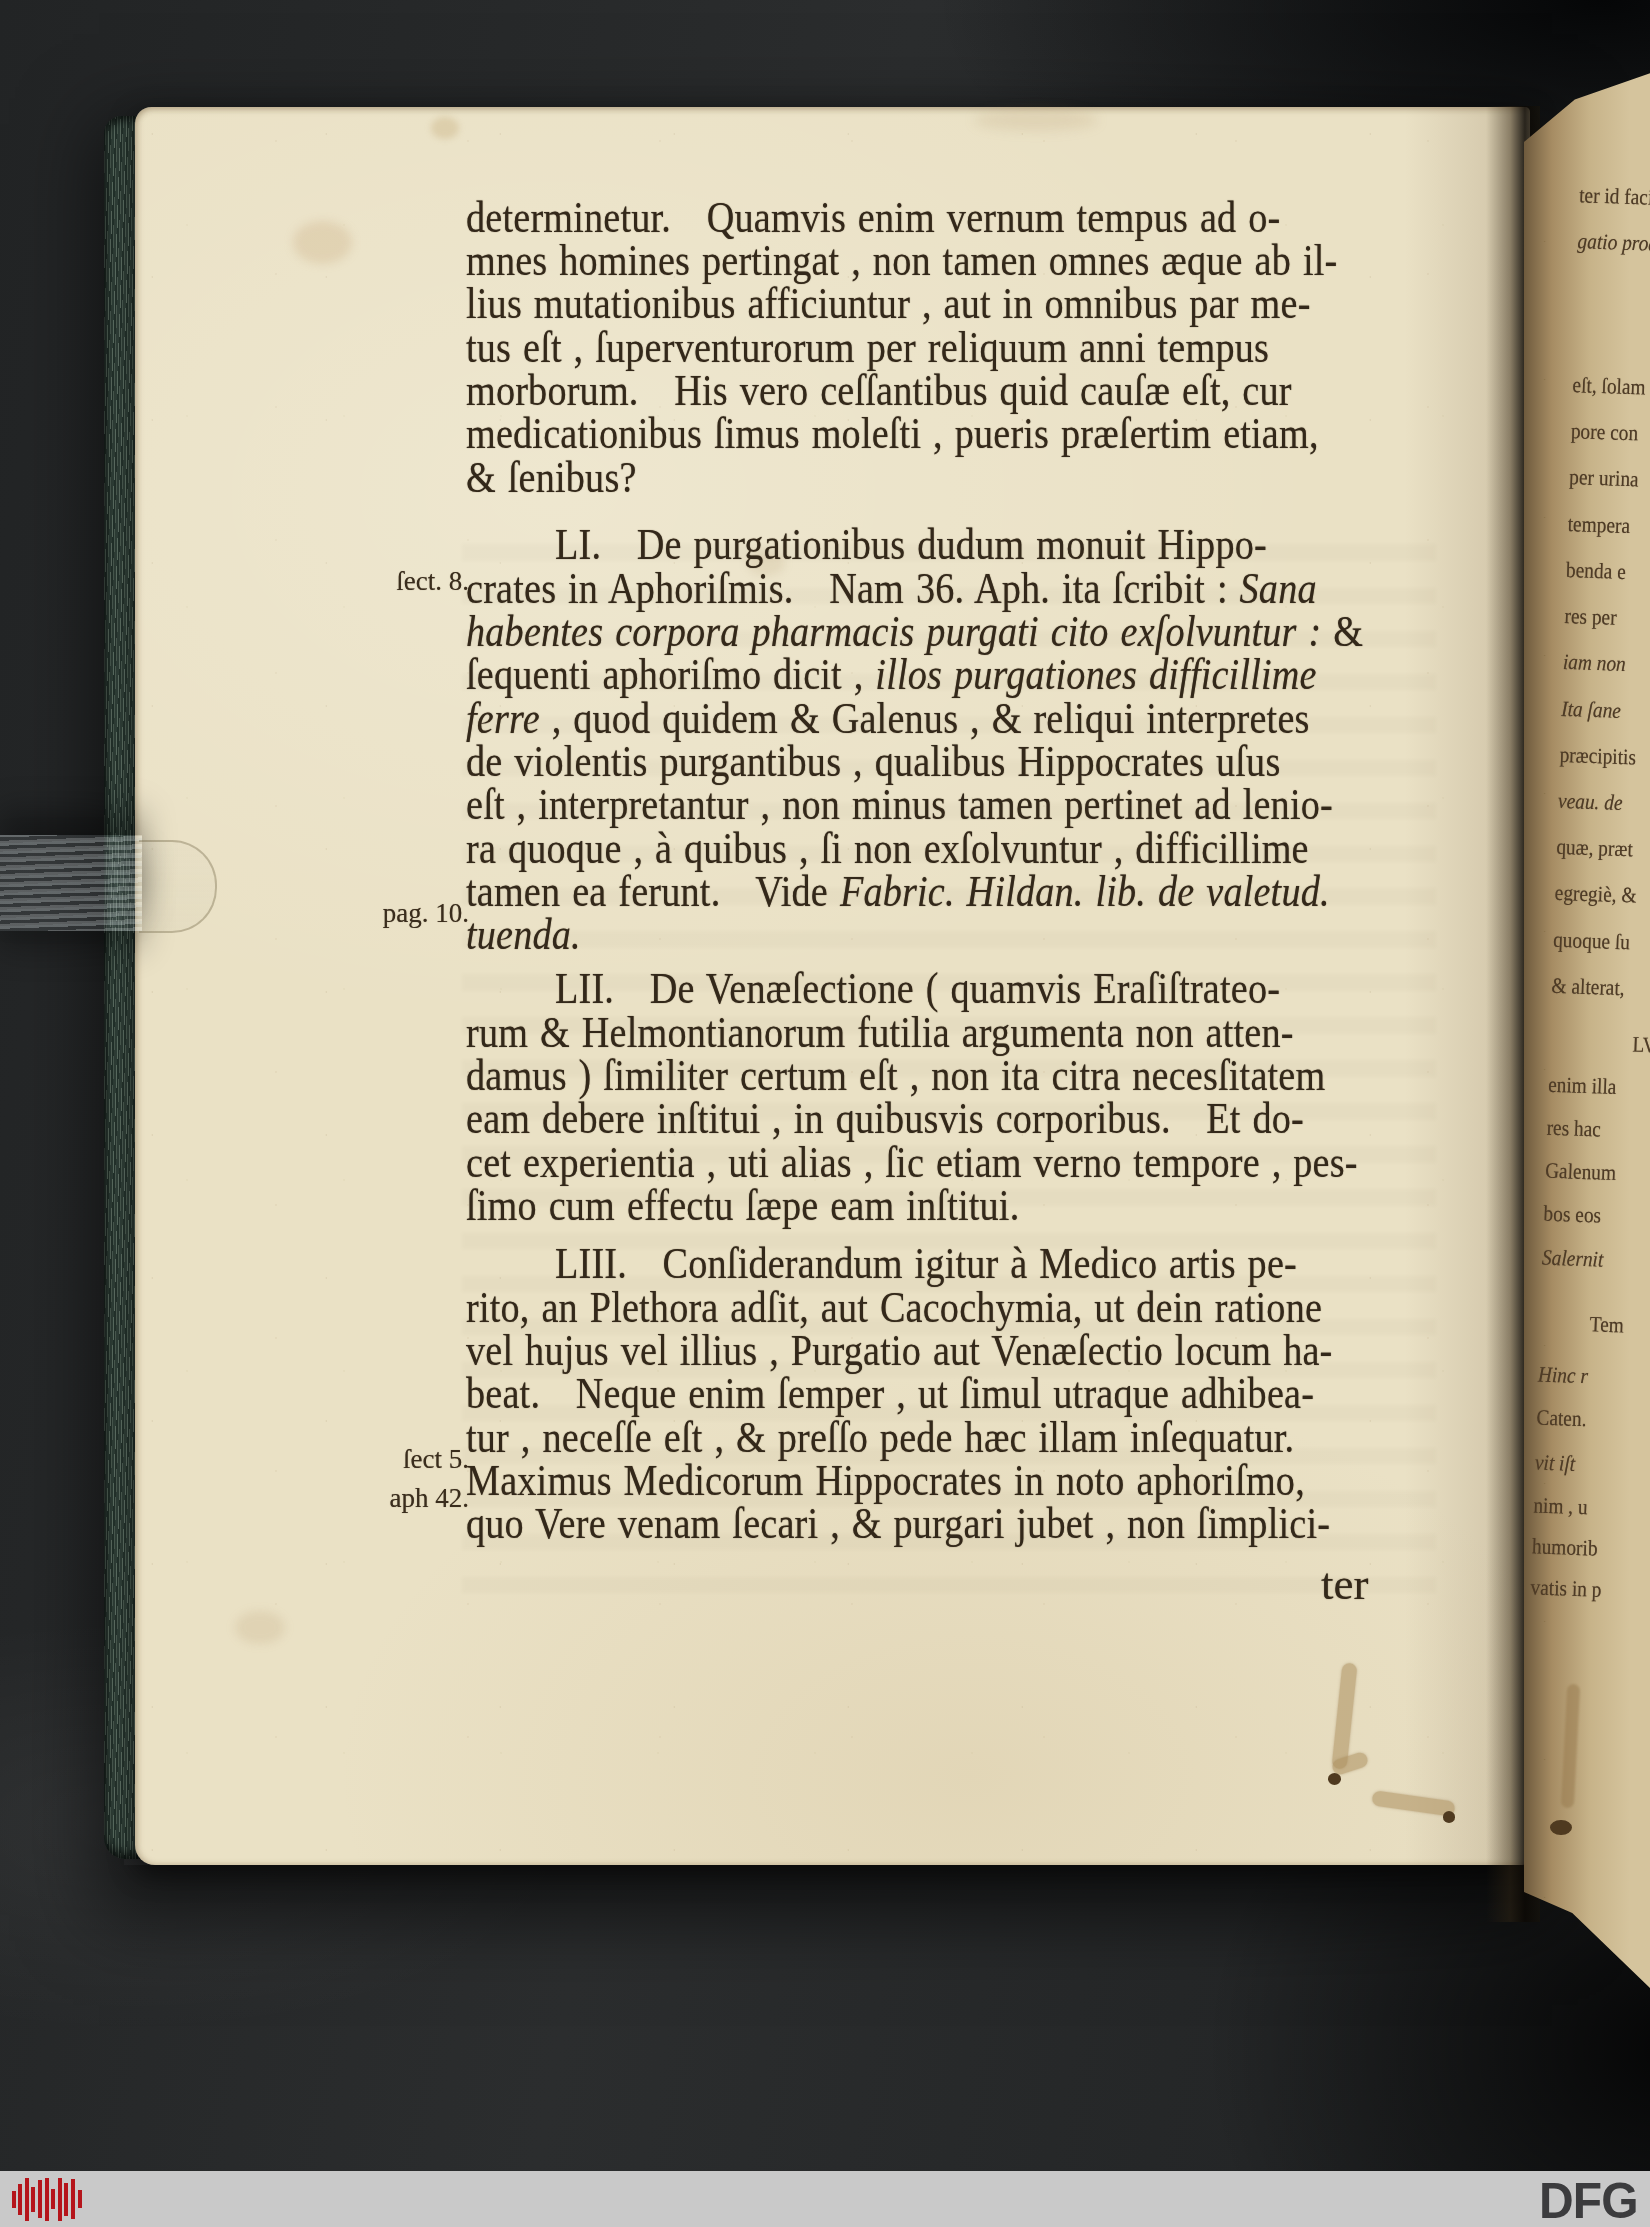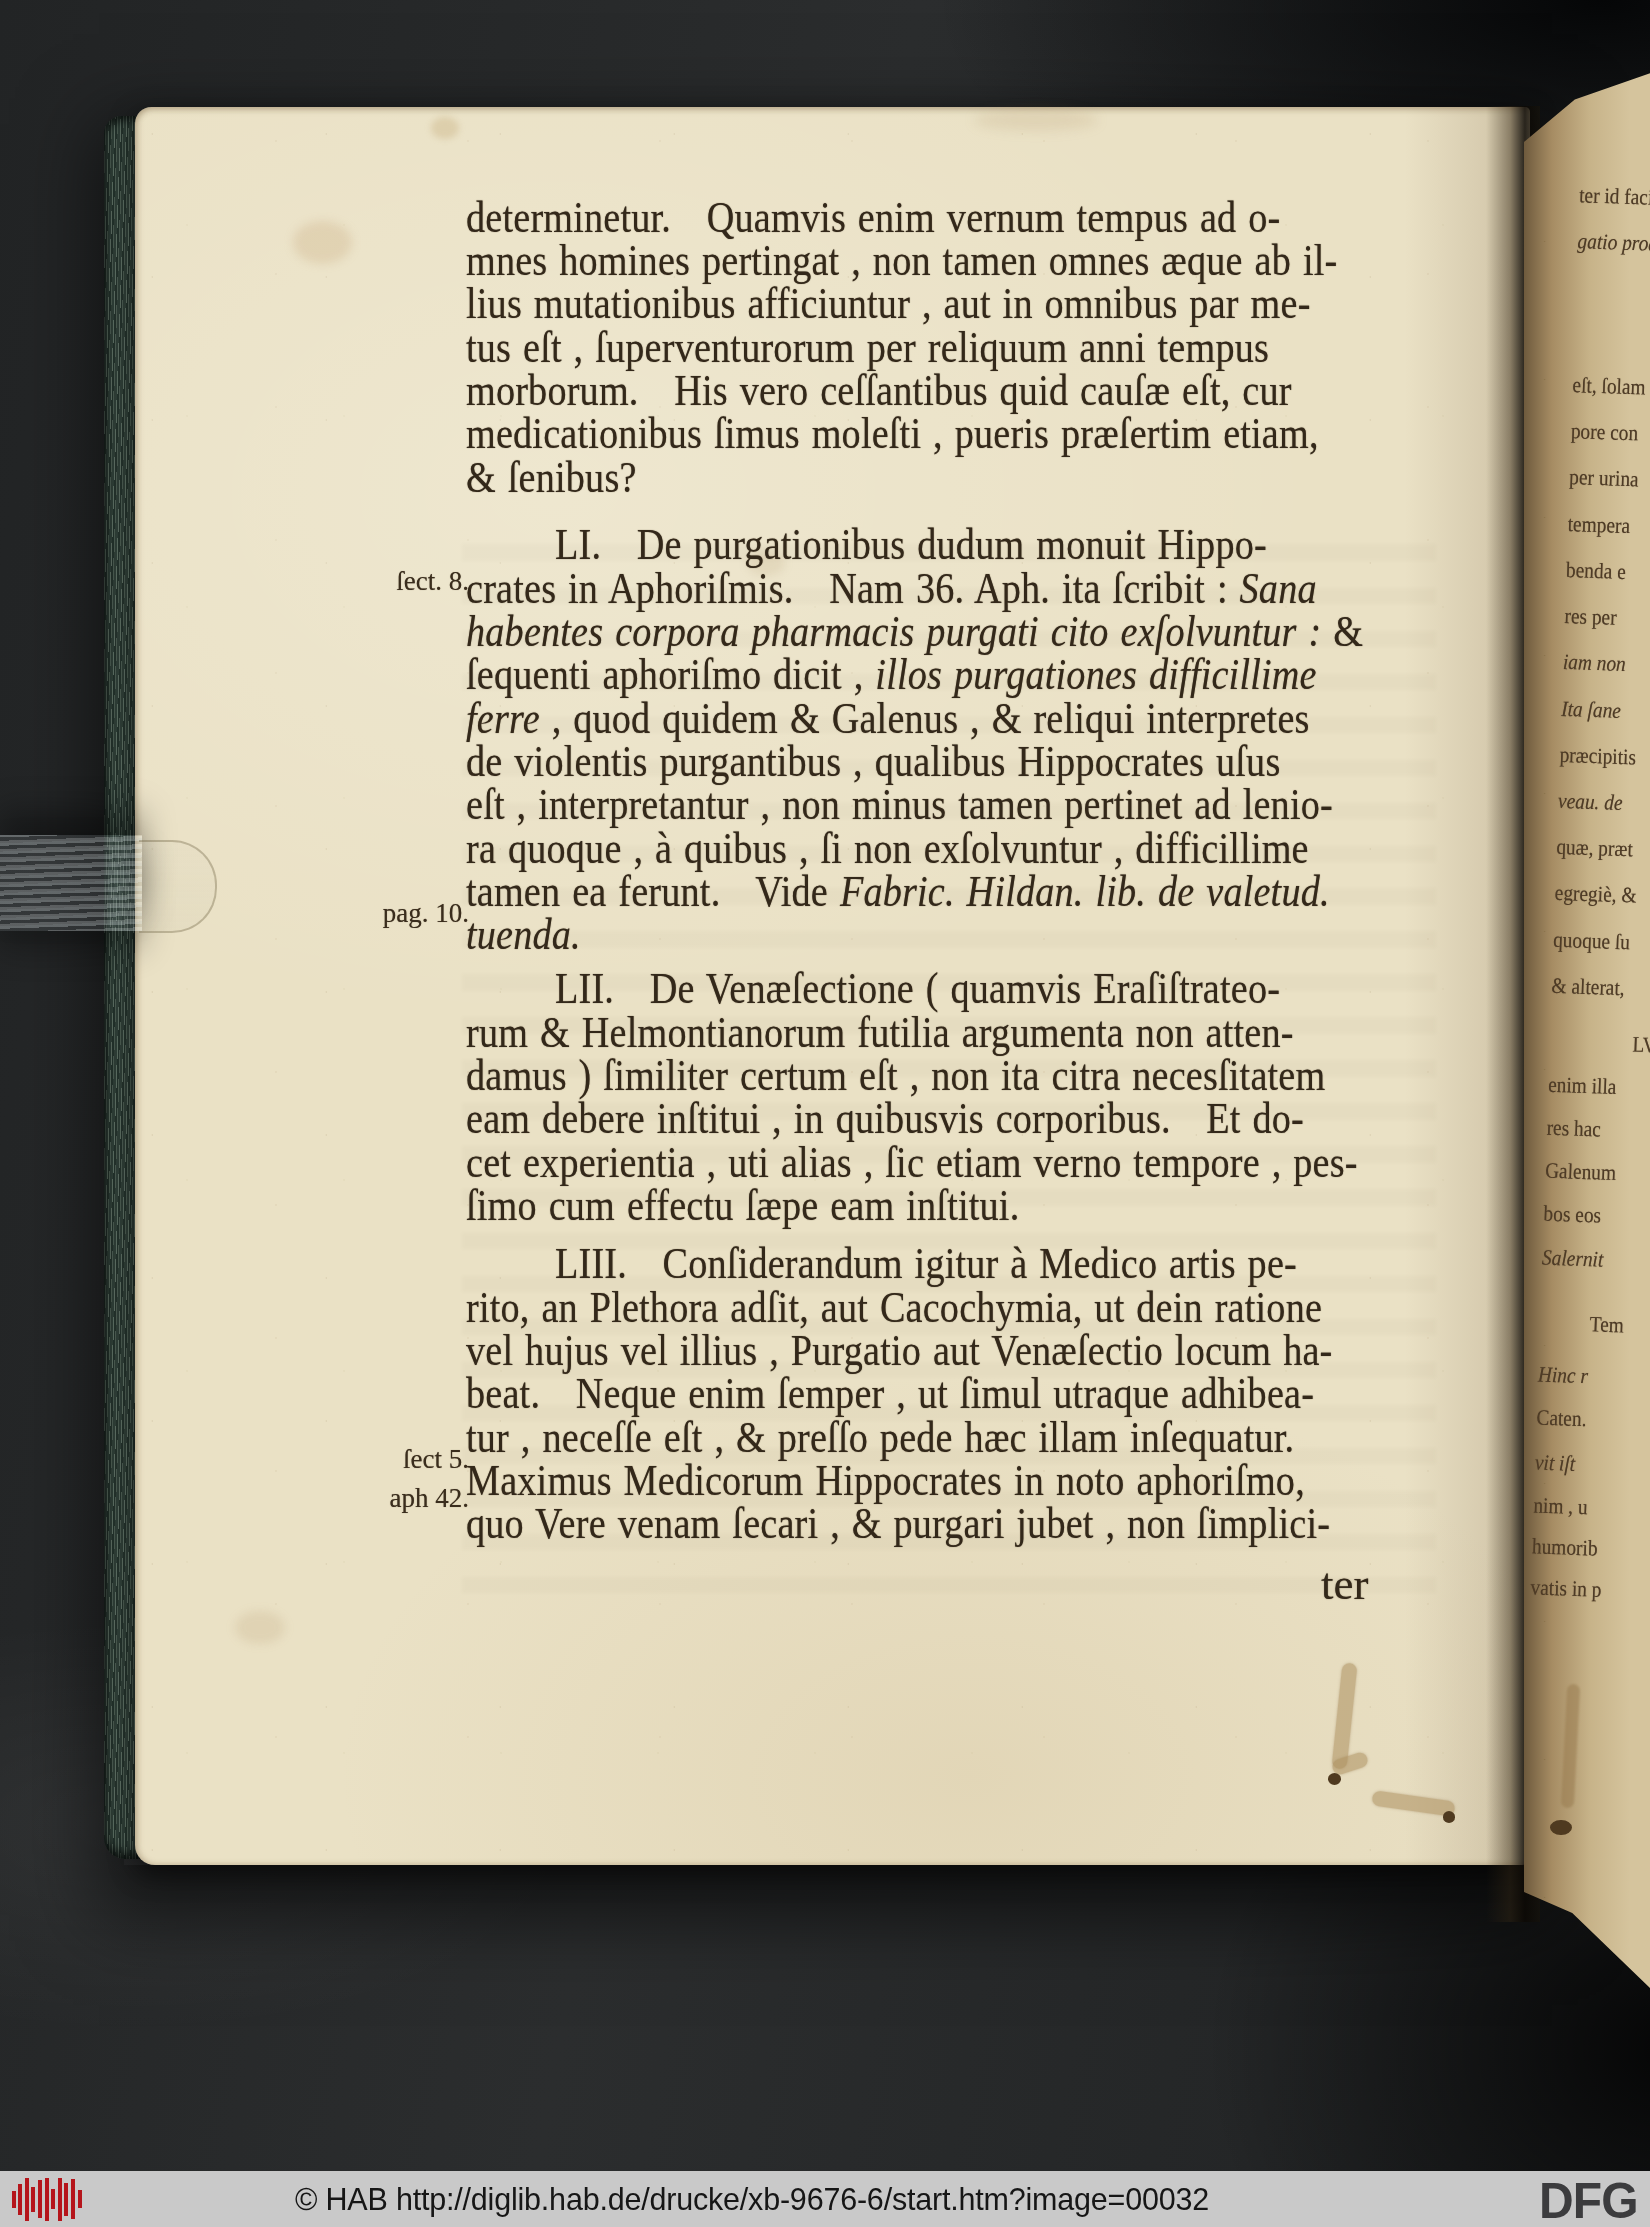--- a/index.html
+++ b/index.html
@@ -199,18 +199,17 @@
         <span></span>
         <span></span>
         <span></span>
         <span></span>
       <span></span>
         <span></span>
         <span></span>
         <span></span>
         <span></span>
     </div>
-    <div class="copyright">© HAB http://diglib.hab.de/drucke/xb-9676-6/start.htm?image=00032</div>
     <div class="dfg">DFG</div>
   </div>
 
 </div>
 
 
 </body></html>

